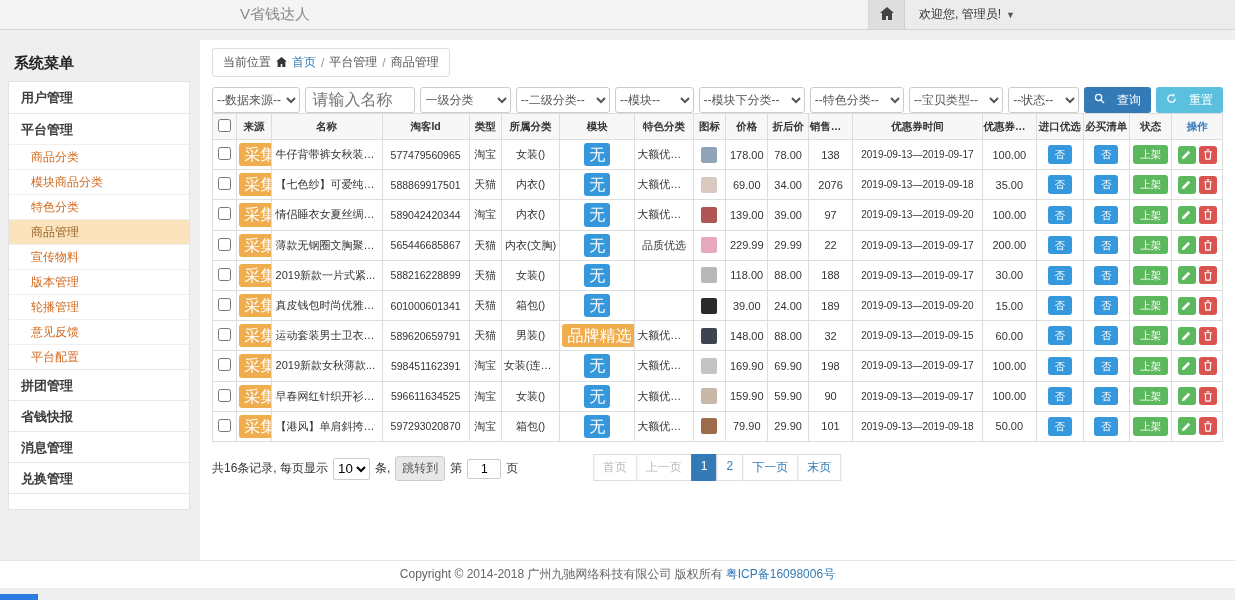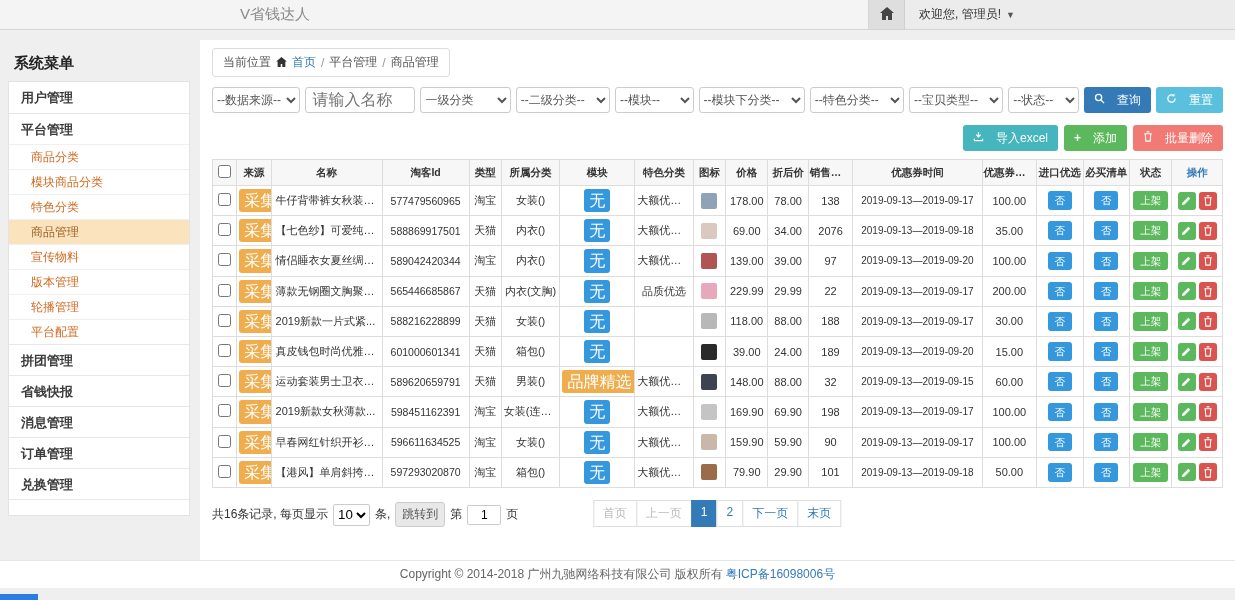--- a/index.html
+++ b/index.html
@@ -102,25 +102,25 @@
   <div class="sb-menu">
       <div class="sb-item">用户管理</div>
       <div class="sb-item">平台管理</div>
       <div class="sb-sub">商品分类</div>
       <div class="sb-sub">模块商品分类</div>
       <div class="sb-sub">特色分类</div>
       <div class="sb-sub active">商品管理</div>
       <div class="sb-sub">宣传物料</div>
       <div class="sb-sub">版本管理</div>
       <div class="sb-sub">轮播管理</div>
+      <div class="sb-sub">意见反馈</div>
       <div class="sb-sub">平台配置</div>
       <div class="sb-item">拼团管理</div>
       <div class="sb-item">省钱快报</div>
       <div class="sb-item">消息管理</div>
-      <div class="sb-item">订单管理</div>
       <div class="sb-item">兑换管理</div>
       <div class="sb-item stub"></div>
     </div>
 </div>
 
 <div class="main">
 
   <div class="breadcrumb">
     <span>当前位置</span>
     <span><svg width="11" height="10" viewBox="0 0 14 13">
@@ -143,39 +143,20 @@
     </button>
     <button class="btn btn-info">
       <span><svg width="11" height="11" viewBox="0 0 12 12">
             <path d="M10 6a4 4 0 1 1-1.2-2.85" fill="none" stroke="#fff" stroke-width="1.4"></path>
             <path d="M9.2 0.6v3h-3z" fill="#fff"></path>
           </svg></span>
       <span>重置</span>
     </button>
   </div>
 
-  <div class="toolbar">
-    <button class="btn btn-import">
-      <span><svg width="11" height="11" viewBox="0 0 12 12">
-            <path d="M6 1v5M3.6 4L6 6.5 8.4 4" fill="none" stroke="#fff" stroke-width="1.3"></path>
-            <path d="M1.5 8.5v2h9v-2" fill="none" stroke="#fff" stroke-width="1.3"></path>
-          </svg></span>
-      <span>导入excel</span>
-    </button>
-    <button class="btn btn-success">
-      <span style="font-weight:bold">+</span>
-      <span>添加</span>
-    </button>
-    <button class="btn btn-danger-light">
-      <span><svg width="10" height="11" viewBox="0 0 10 12">
-            <path d="M1 3h8M3.5 1h3M2 3l.6 8h4.8L8 3" fill="none" stroke="#fff" stroke-width="1.2"></path>
-          </svg></span>
-      <span>批量删除</span>
-    </button>
-  </div>
 
   <table class="grid">
     <colgroup>
       <col style="width:24px">
         <col style="width:34px">
         <col style="width:110px">
         <col style="width:86px">
       <col style="width:32px">
         <col style="width:58px">
         <col style="width:74px">

